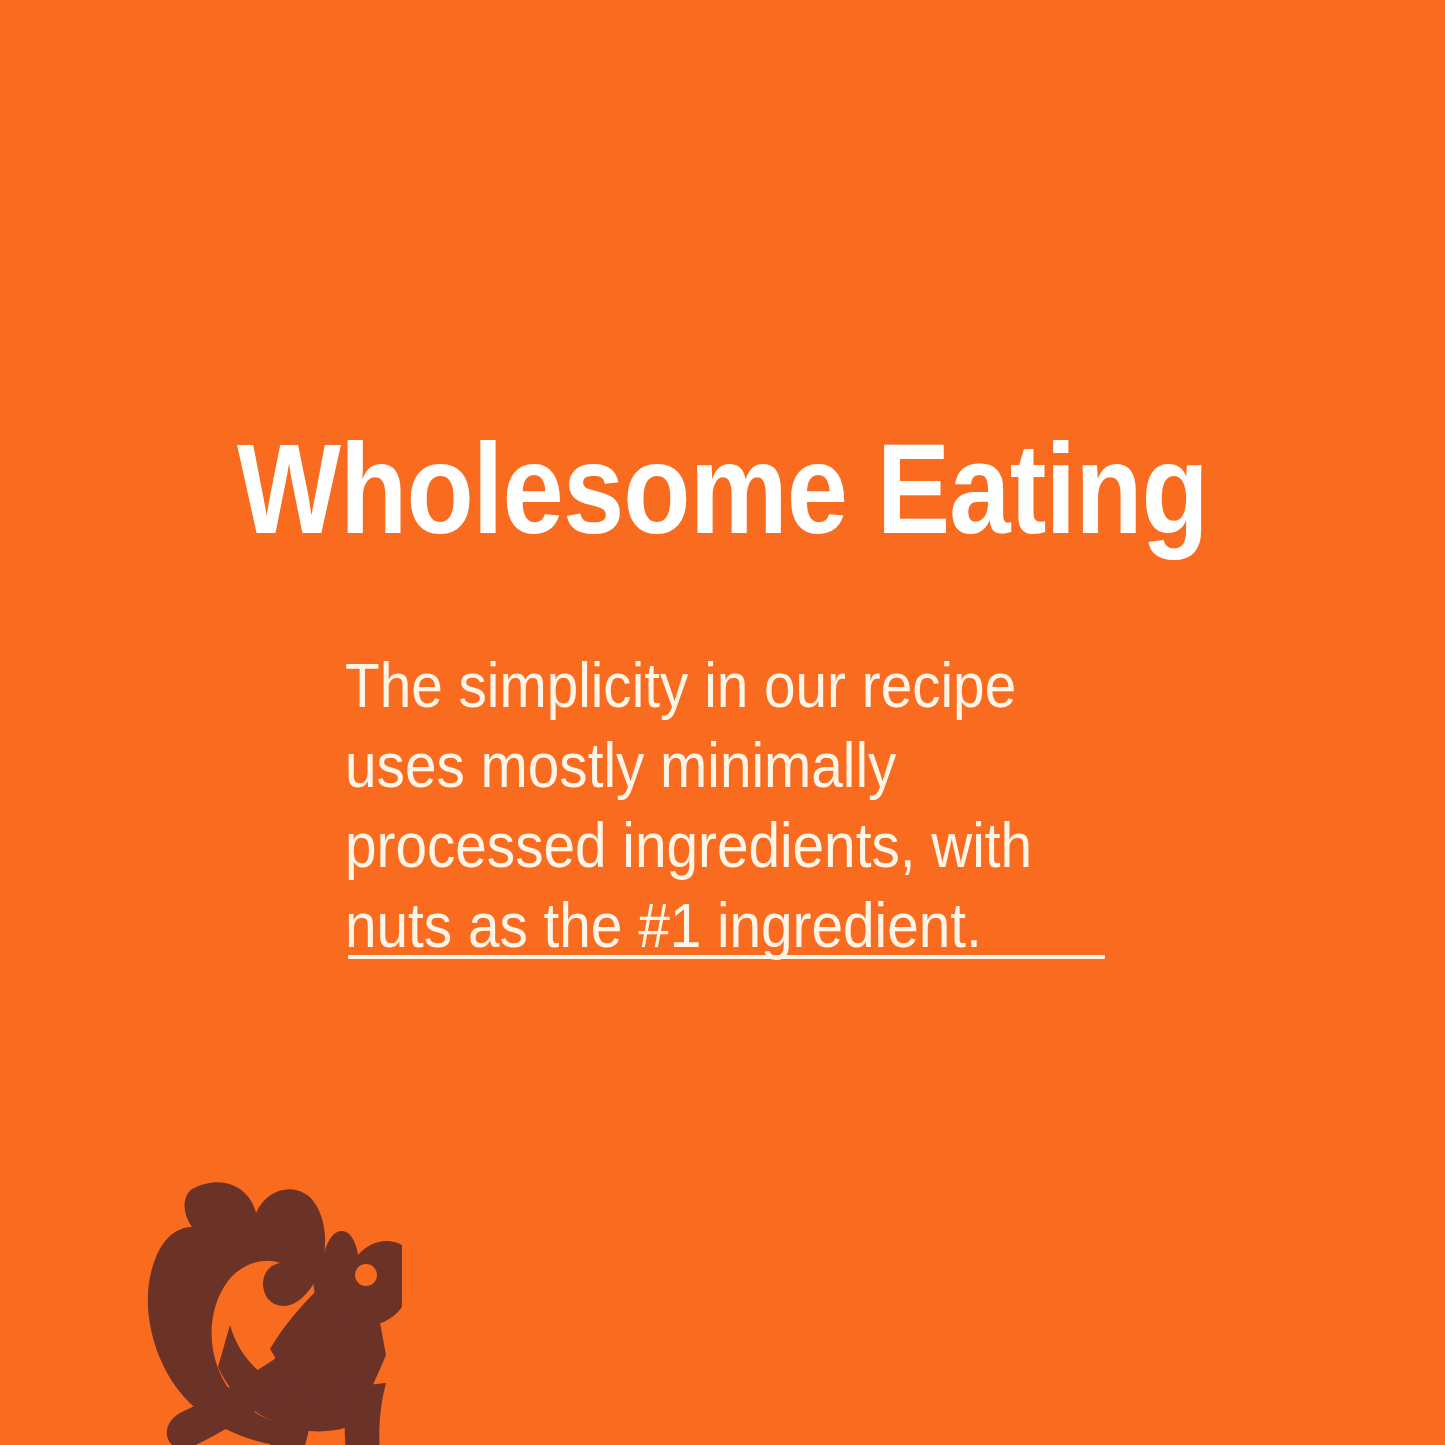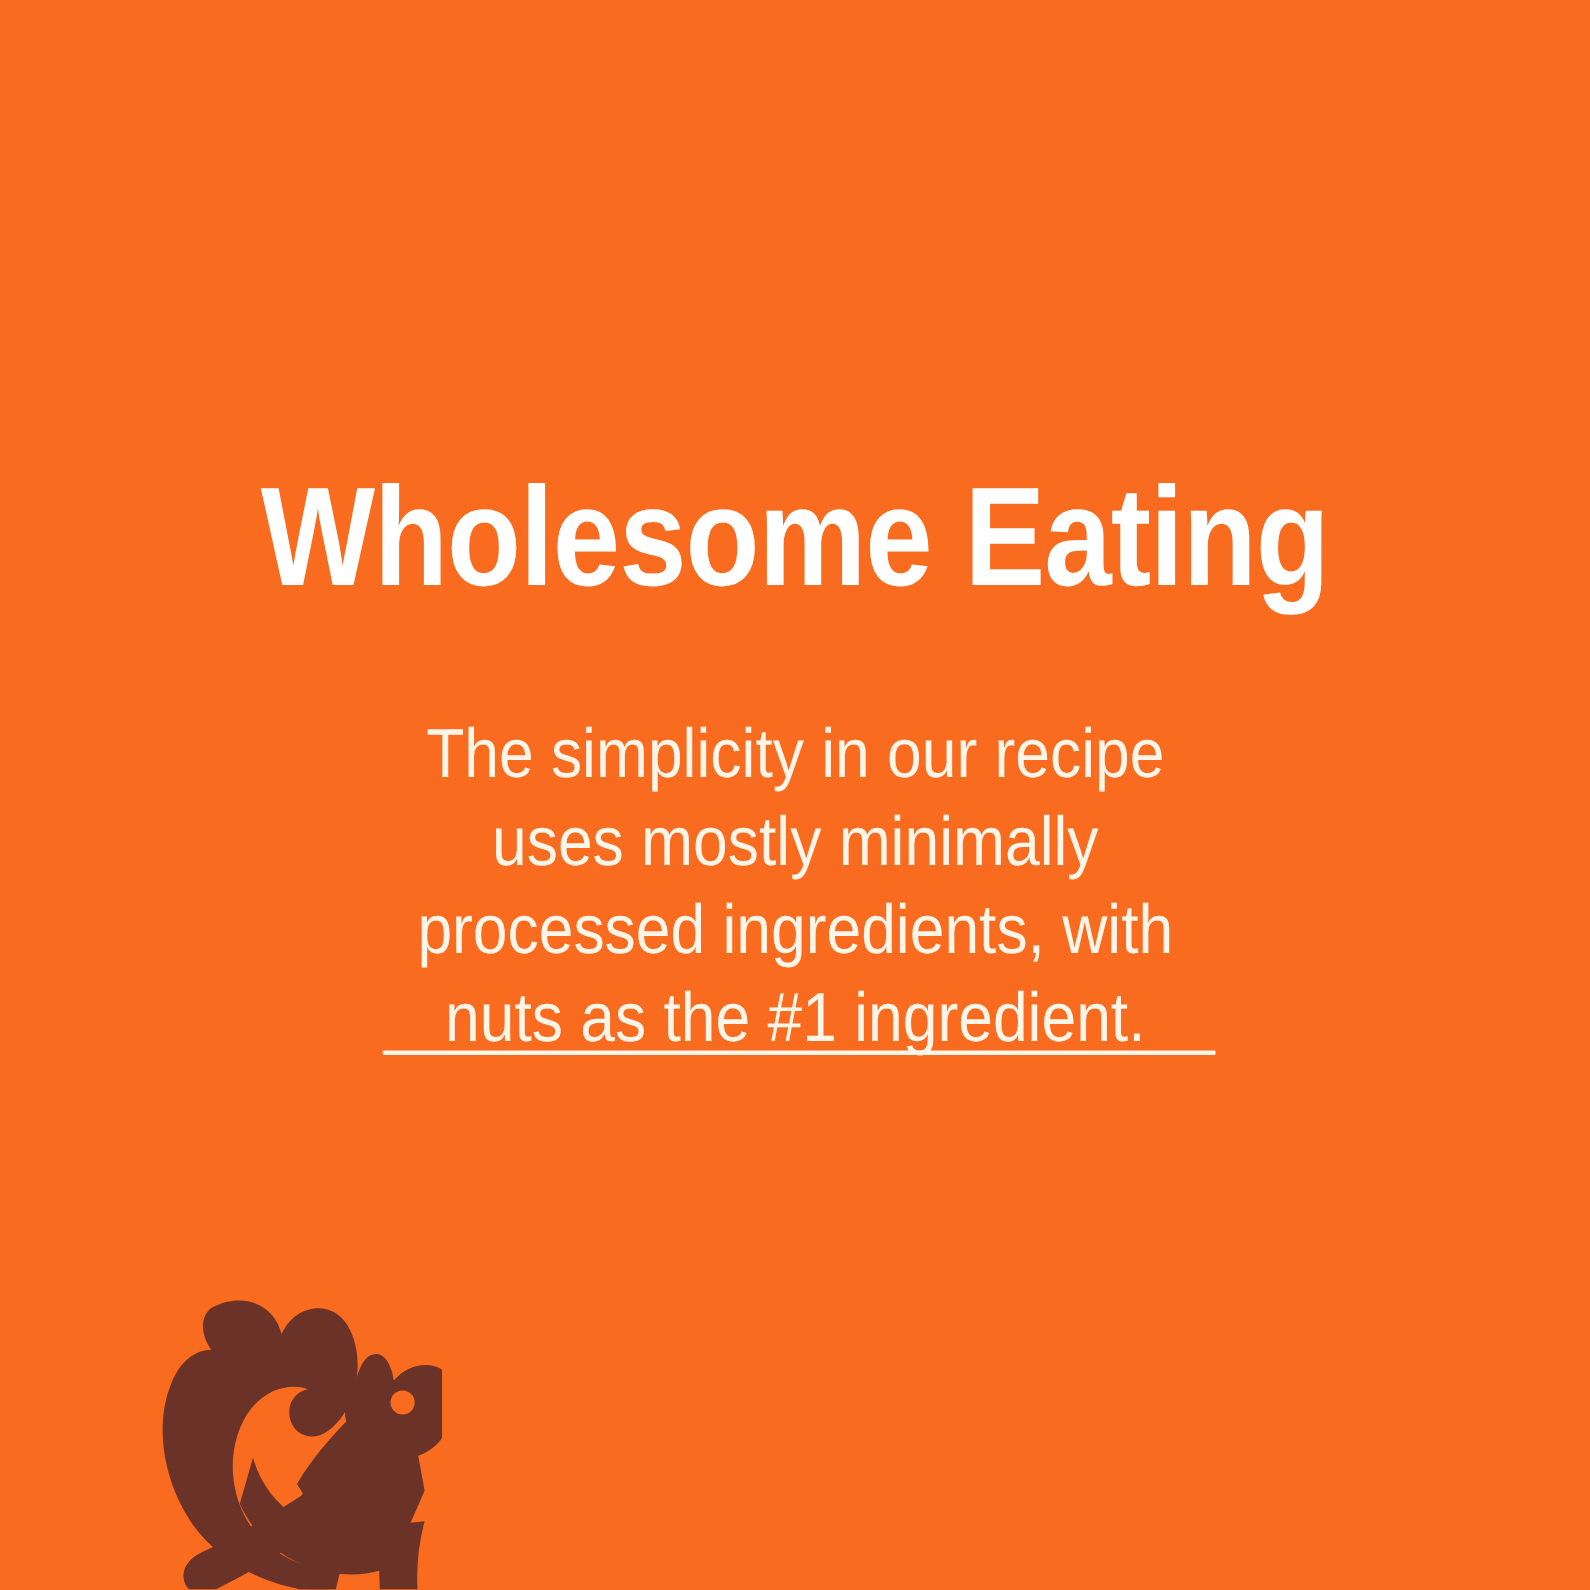--- a/index.html
+++ b/index.html
@@ -37,21 +37,20 @@
     white-space: nowrap;
   }
 
   
   .body-copy {
     position: absolute;
     left: 50%;
     top: 645px;
     width: 840px;
     margin-left: -420px;
-    text-align: center;
     color: #FDF5E8;
     font-family: "Liberation Sans Narrow", "Liberation Sans", "DejaVu Sans Condensed", sans-serif;
     font-weight: 400;
     font-size: 63px;
     line-height: 80px;
     letter-spacing: 0px;
   }
 
   .body-copy .line {
     display: block;

